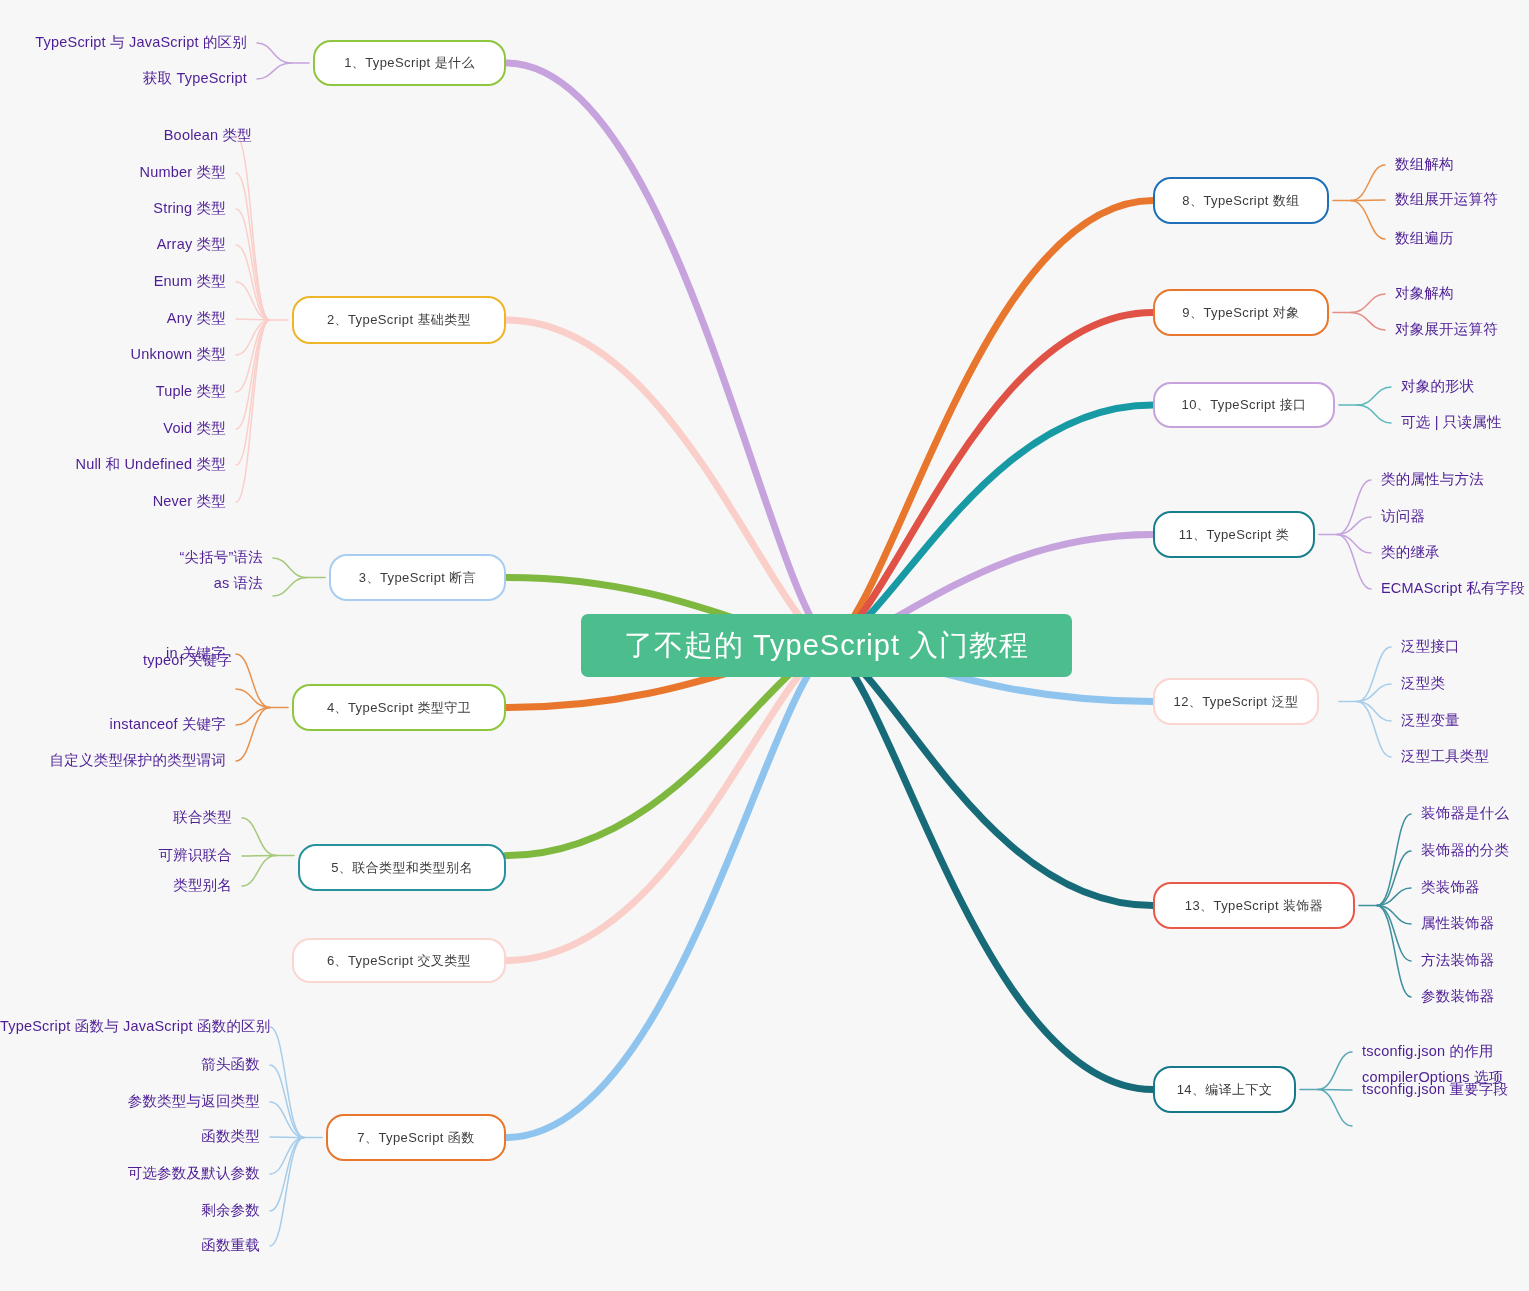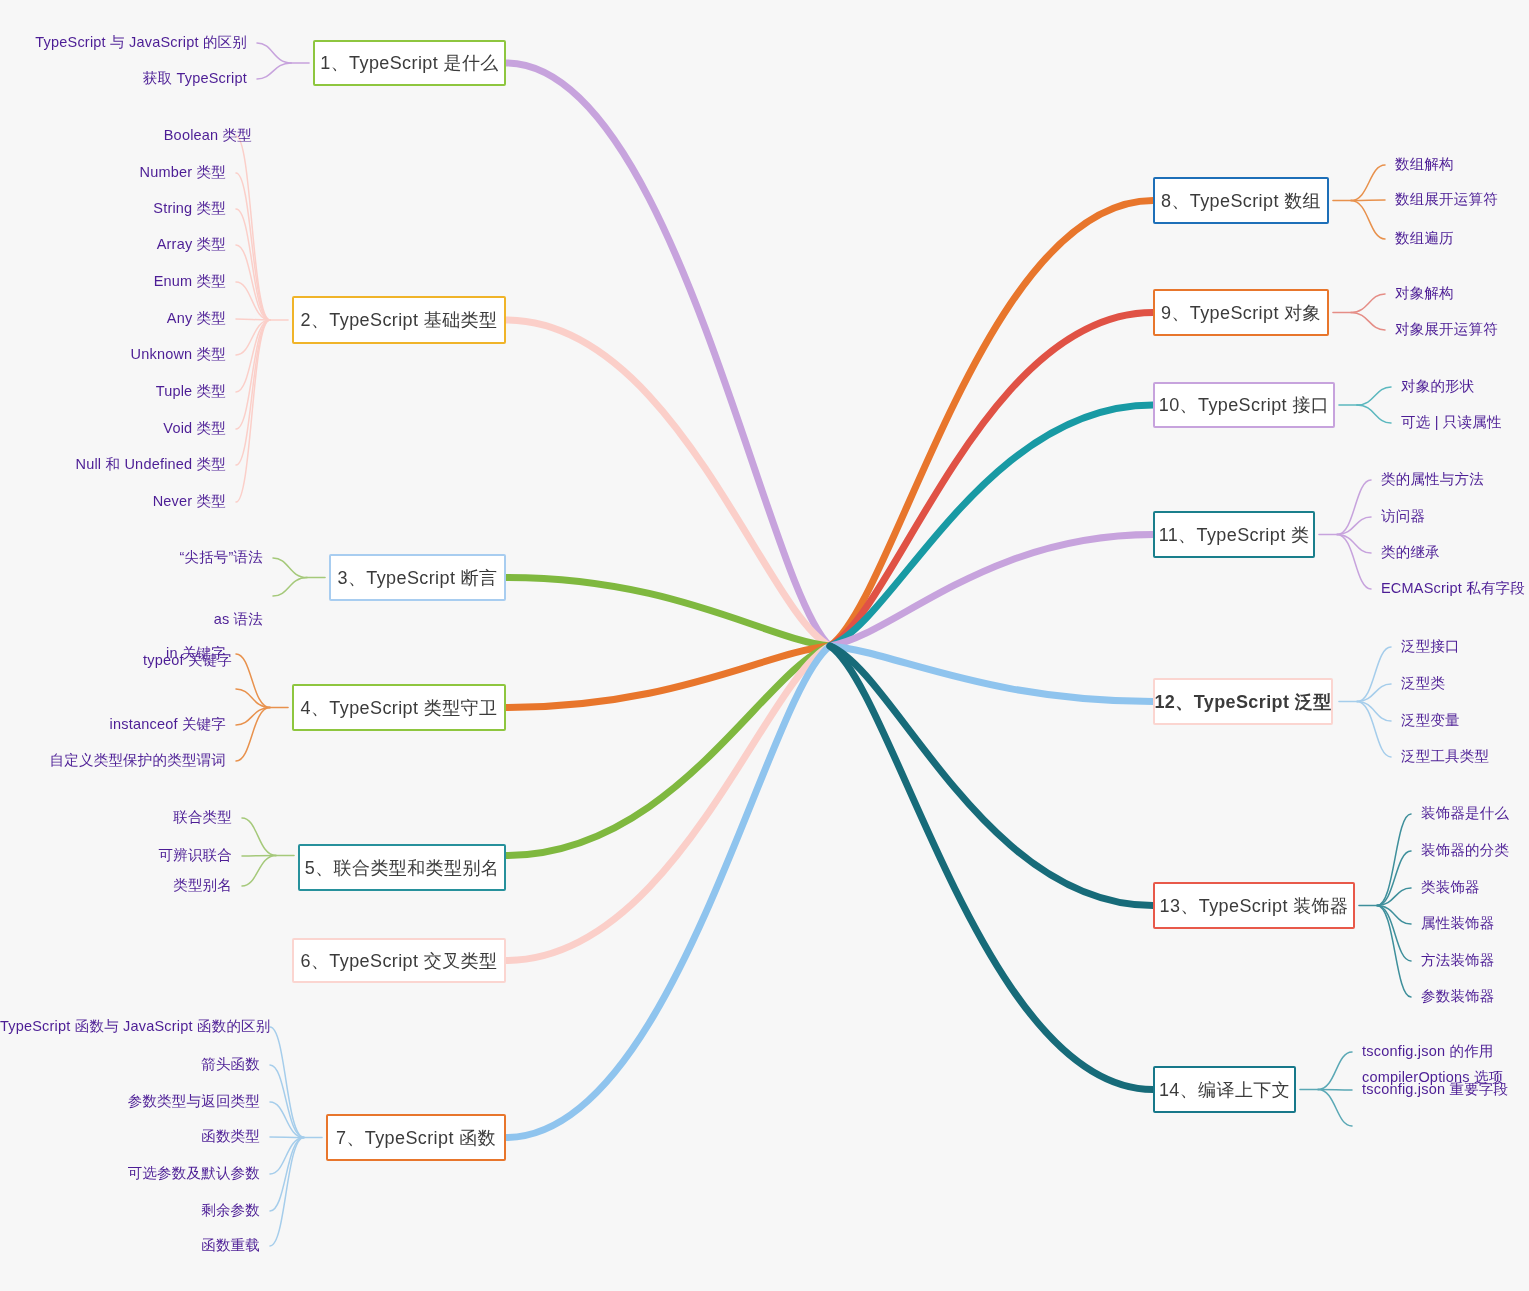--- a/index.html
+++ b/index.html
@@ -9,24 +9,24 @@
     background:#f7f7f7;
     font-family:"Liberation Sans","DejaVu Sans",sans-serif;
     overflow:hidden;
   }
   #stage{position:relative;width:1529px;height:1291px;}
   #wires{position:absolute;left:0;top:0;width:1529px;height:1291px;}
 
   .node{
     position:absolute;
     background:#ffffff;
-    border-radius:2px;
+    border-radius:18px;
     display:flex;align-items:center;justify-content:center;
     box-sizing:border-box;
-    font-size:18px;
+    font-size:13px;
     color:#3b3b3b;
     letter-spacing:.4px;
     white-space:nowrap;
     z-index:5;
   }
   .leaf{
     position:absolute;
     font-size:14.5px;
     color:#4c1d95;
     white-space:nowrap;
@@ -129,20 +129,21 @@
       <path d="M 1377 905.5 C 1395 905.5, 1395 888, 1411 888" stroke="#3e8f9b" stroke-width="1.5" fill="none" stroke-linecap="round"></path>
       <path d="M 1377 905.5 C 1395 905.5, 1395 924, 1411 924" stroke="#3e8f9b" stroke-width="1.5" fill="none" stroke-linecap="round"></path>
       <path d="M 1377 905.5 C 1395 905.5, 1395 961, 1411 961" stroke="#3e8f9b" stroke-width="1.5" fill="none" stroke-linecap="round"></path>
       <path d="M 1377 905.5 C 1395 905.5, 1395 997, 1411 997" stroke="#3e8f9b" stroke-width="1.5" fill="none" stroke-linecap="round"></path>
       <path d="M 1153 1089.5 C 985.04 1089.5, 894.5999999999999 690.35, 830 646" stroke="#176b79" stroke-width="7" fill="none" stroke-linecap="round"></path>
       <path d="M 1300 1089.5 L 1318 1089.5" stroke="#5aa8b5" stroke-width="1.6" fill="none" stroke-linecap="round"></path>
       <path d="M 1318 1089.5 C 1336 1089.5, 1336 1052, 1352 1052" stroke="#5aa8b5" stroke-width="1.5" fill="none" stroke-linecap="round"></path>
       <path d="M 1318 1089.5 C 1336 1089.5, 1336 1090, 1352 1090" stroke="#5aa8b5" stroke-width="1.5" fill="none" stroke-linecap="round"></path>
       <path d="M 1318 1089.5 C 1336 1089.5, 1336 1126, 1352 1126" stroke="#5aa8b5" stroke-width="1.5" fill="none" stroke-linecap="round"></path>
     </svg>
+  <div id="root">了不起的 TypeScript 入门教程</div>
   <div id="nodes-layer">
       <div class="node" style="left: 313px; top: 40px; width: 193px; height: 46px; border: 2px solid rgb(142, 198, 63);">
         <span>1、TypeScript 是什么</span>
       </div>
       <div class="node" style="left: 292px; top: 296px; width: 214px; height: 48px; border: 2px solid rgb(240, 180, 41);">
         <span>2、TypeScript 基础类型</span>
       </div>
       <div class="node" style="left: 329px; top: 554px; width: 177px; height: 47px; border: 2px solid rgb(168, 205, 240);">
         <span>3、TypeScript 断言</span>
       </div>
@@ -163,21 +164,21 @@
       </div>
       <div class="node" style="left: 1153px; top: 289px; width: 176px; height: 47px; border: 2px solid rgb(232, 118, 44);">
         <span>9、TypeScript 对象</span>
       </div>
       <div class="node" style="left: 1153px; top: 382px; width: 182px; height: 46px; border: 2px solid rgb(199, 163, 221);">
         <span>10、TypeScript 接口</span>
       </div>
       <div class="node" style="left: 1153px; top: 511px; width: 162px; height: 47px; border: 2px solid rgb(26, 127, 140);">
         <span>11、TypeScript 类</span>
       </div>
-      <div class="node" style="left: 1153px; top: 678px; width: 180px; height: 47px; border: 2px solid rgb(251, 213, 208); font-weight: bold;">
+      <div class="node" style="left: 1153px; top: 678px; width: 166px; height: 47px; border: 2px solid rgb(251, 213, 208);">
         <span>12、TypeScript 泛型</span>
       </div>
       <div class="node" style="left: 1153px; top: 882px; width: 202px; height: 47px; border: 2px solid rgb(232, 89, 74);">
         <span>13、TypeScript 装饰器</span>
       </div>
       <div class="node" style="left: 1153px; top: 1066px; width: 143px; height: 47px; border: 2px solid rgb(23, 120, 138);">
         <span>14、编译上下文</span>
       </div>
     </div>
   <div id="leaves-layer">
@@ -188,21 +189,21 @@
       <div class="leaf r" style="top: 199px; left: 0px; width: 226px;">String 类型</div>
       <div class="leaf r" style="top: 235px; left: 0px; width: 226px;">Array 类型</div>
       <div class="leaf r" style="top: 272px; left: 0px; width: 226px;">Enum 类型</div>
       <div class="leaf r" style="top: 309px; left: 0px; width: 226px;">Any 类型</div>
       <div class="leaf r" style="top: 345px; left: 0px; width: 226px;">Unknown 类型</div>
       <div class="leaf r" style="top: 382px; left: 0px; width: 226px;">Tuple 类型</div>
       <div class="leaf r" style="top: 419px; left: 0px; width: 226px; text-align: right;">Void 类型</div>
       <div class="leaf r" style="top: 455px; left: 0px; width: 226px;">Null 和 Undefined 类型</div>
       <div class="leaf r" style="top: 492px; left: 0px; width: 226px;">Never 类型</div>
       <div class="leaf r" style="top: 548px; left: 0px; width: 263px;">“尖括号”语法</div>
-      <div class="leaf r" style="top: 610px; left: 0px; width: 263px;">as 语法</div>
+      <div class="leaf r" style="top: 574px; left: 0px; width: 263px;">as 语法</div>
       <div class="leaf r" style="top: 644px; left: 0px; width: 226px;">in 关键字</div>
       <div class="leaf r" style="top: 651px; left: 0px; width: 226px; padding-left: 6px;">typeof 关键字</div>
       <div class="leaf r" style="top: 715px; left: 0px; width: 226px;">instanceof 关键字</div>
       <div class="leaf r" style="top: 751px; left: 0px; width: 226px;">自定义类型保护的类型谓词</div>
       <div class="leaf r" style="top: 808px; left: 0px; width: 232px;">联合类型</div>
       <div class="leaf r" style="top: 846px; left: 0px; width: 232px;">可辨识联合</div>
       <div class="leaf r" style="top: 876px; left: 0px; width: 232px;">类型别名</div>
       <div class="leaf r" style="top: 1017px; left: 0px; width: 260px;">TypeScript 函数与 JavaScript 函数的区别</div>
       <div class="leaf r" style="top: 1055px; left: 0px; width: 260px;">箭头函数</div>
       <div class="leaf r" style="top: 1092px; left: 0px; width: 260px;">参数类型与返回类型</div>

